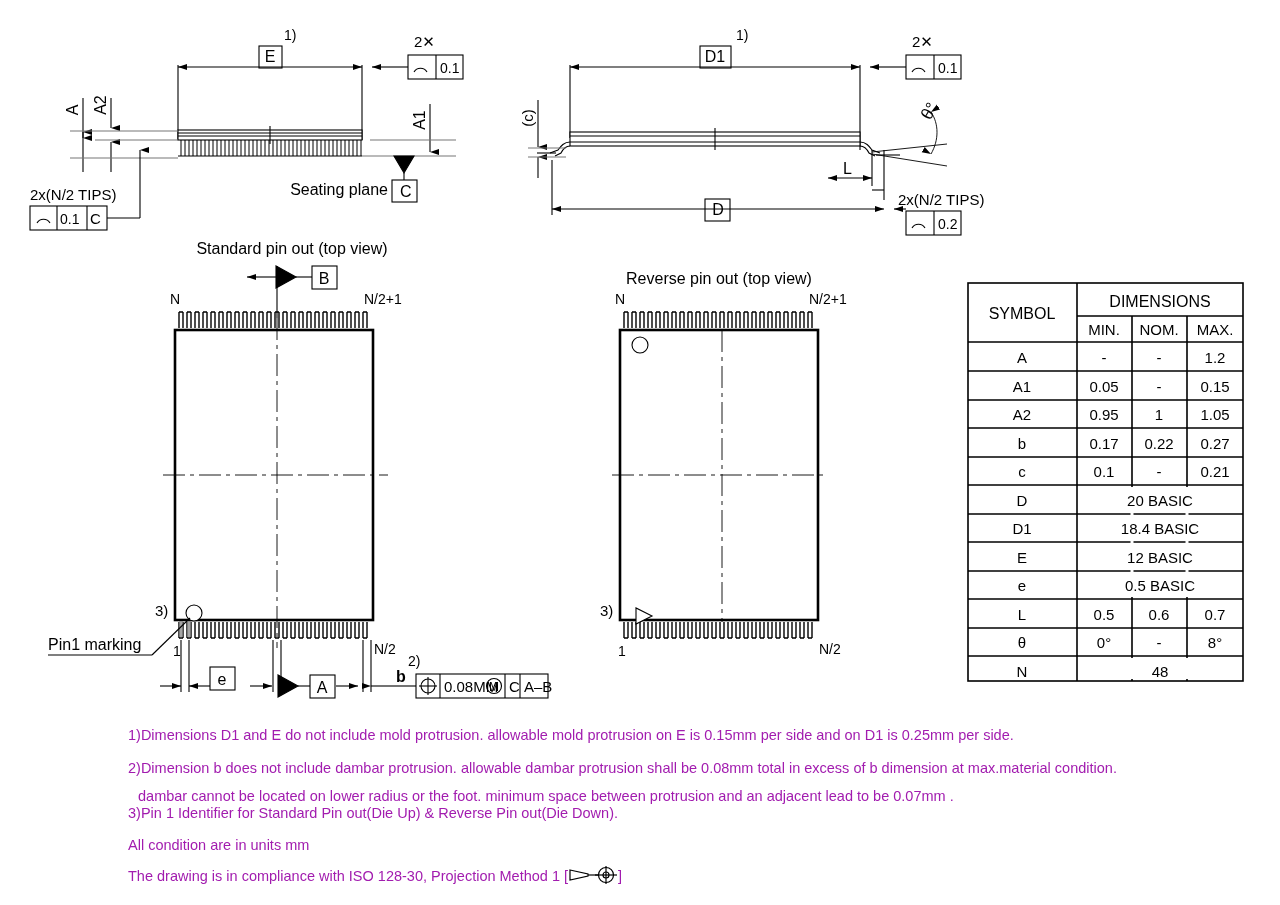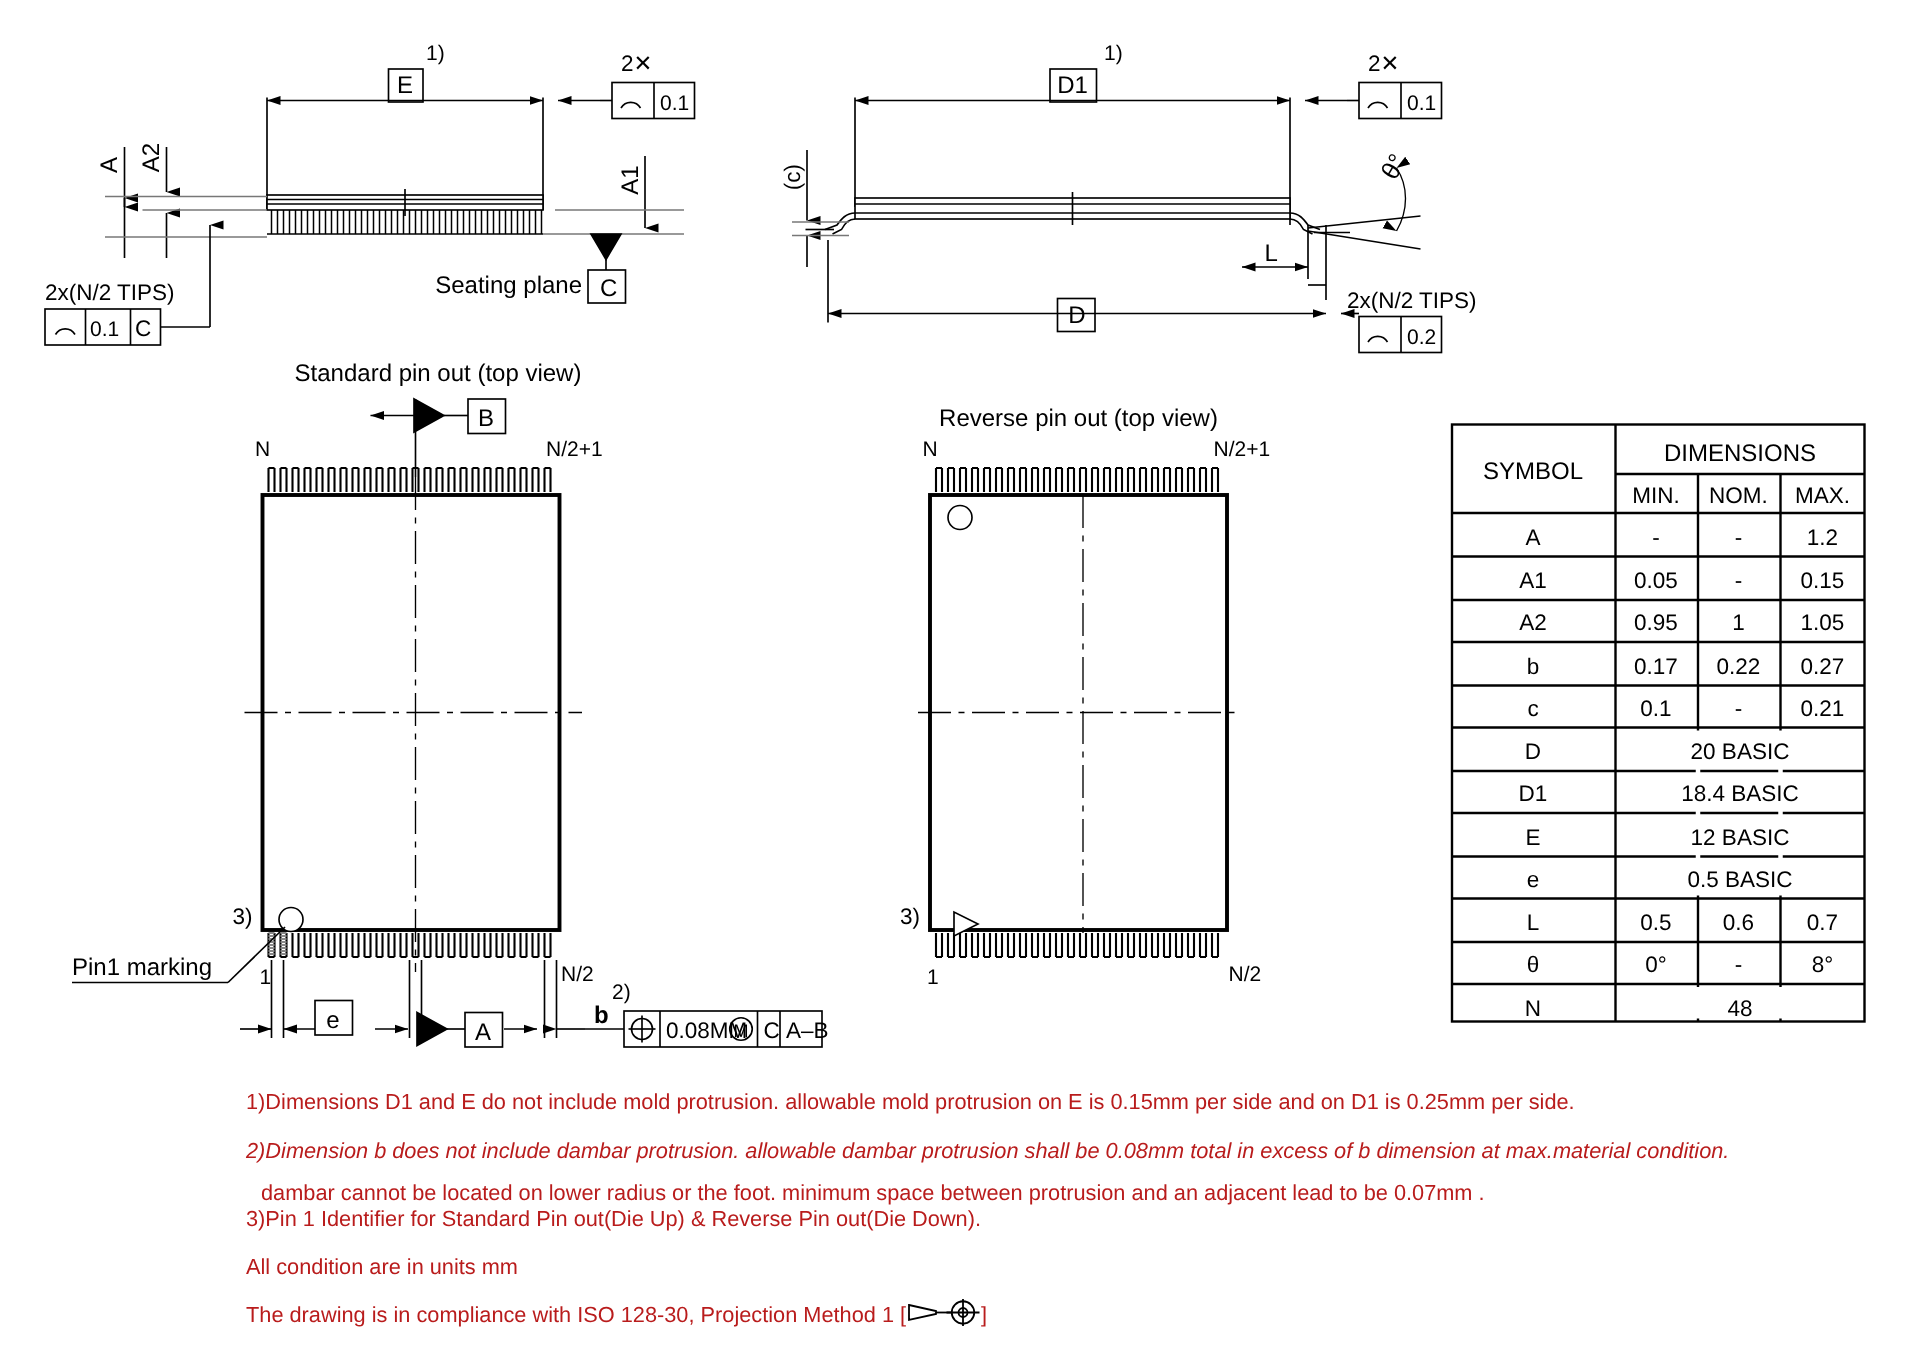--- a/index.html
+++ b/index.html
@@ -25,27 +25,26 @@
   .tx { font-family: "Liberation Sans", sans-serif; fill: #000; }
   .notes {
     position: absolute;
     left: 128px;
     top: 728px;
     width: 1060px;
   }
   .note-line {
     font-family: "Liberation Sans", sans-serif;
     font-size: 14.5px;
-    color: #b91c1c;
+    color: #a21caf;
     line-height: 1.05;
     white-space: nowrap;
-    margin-left: 36px;
   }
   .n1 { position:absolute; top: 0px;  left: 0px; }
-  .n2 { position:absolute; top: 33px; left: 0px; font-style: italic; }
+  .n2 { position:absolute; top: 33px; left: 0px; }
   .n2b{ position:absolute; top: 61px; left: 10px; text-align: center; }
   .n3 { position:absolute; top: 78px; left: 0px; }
   .n4 { position:absolute; top: 110px;left: 0px; }
   .n5 { position:absolute; top: 138px;left: 0px; }
   .iso-sym { display:inline-block; vertical-align:-3px; }
 </style>
 </head>
 <body>
 
 <div id="sheet">

